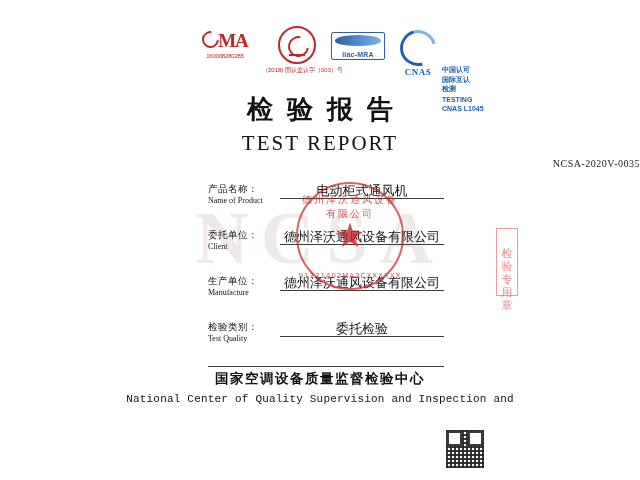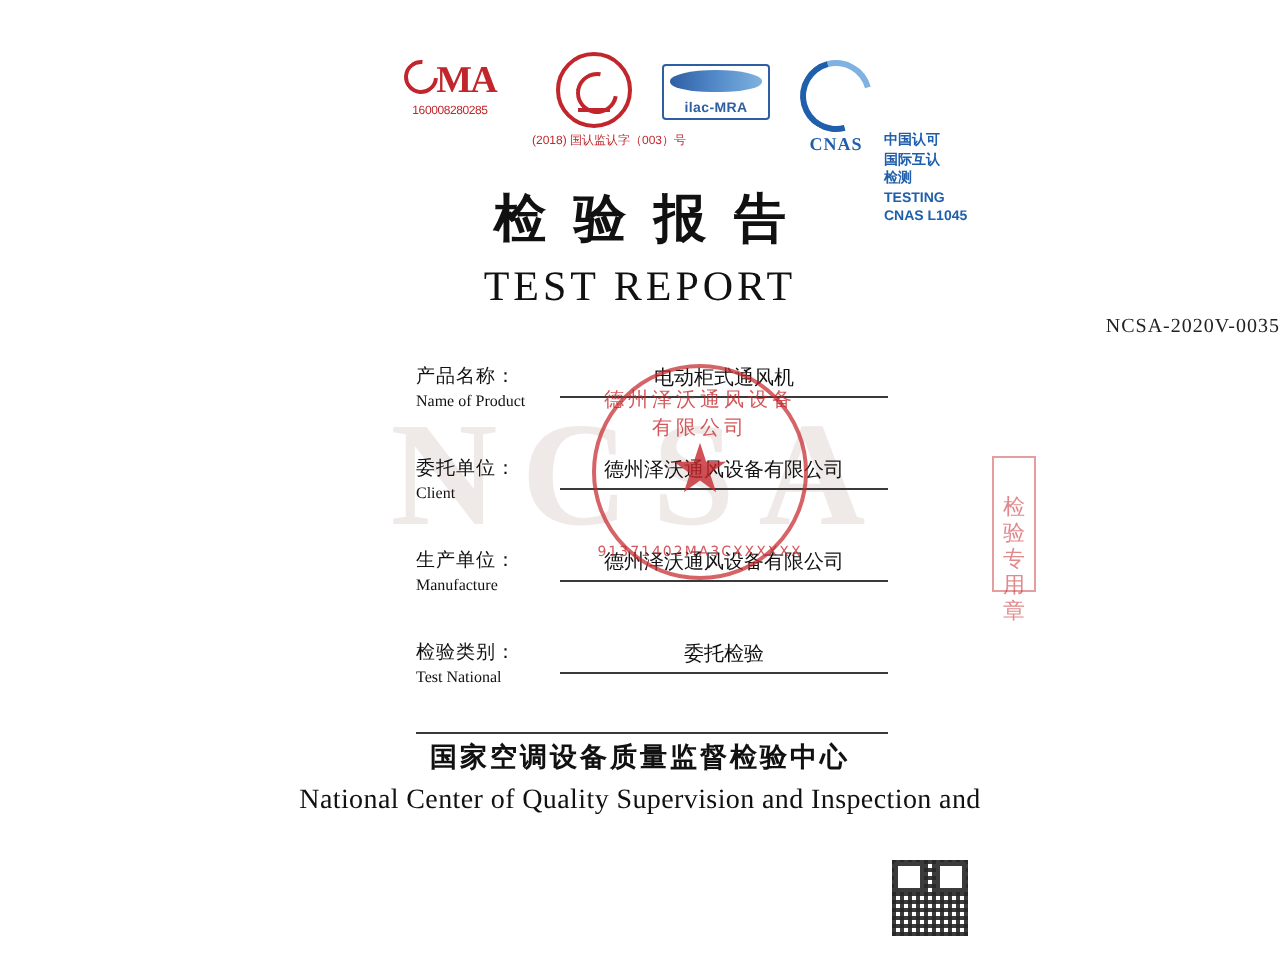--- a/index.html
+++ b/index.html
@@ -228,21 +228,21 @@
   }
   .field-value {
     position: absolute;
     left: 72px;
     top: 0;
     width: 164px;
     border-bottom: 1px solid #3a3a3a;
     height: 16px;
     text-align: center;
     font-family: Liberation Serif, serif;
-    font-size: 10px;
+    font-size: 13px;
     color: #111111;
     white-space: nowrap;
     overflow: hidden;
   }
 
   
   .footer {
     position: absolute;
     top: 370px;
     left: 0; right: 0;
@@ -256,22 +256,22 @@
     border-top: 1px solid #3a3a3a;
   }
   .org-cn {
     font-family: "DejaVu Sans", sans-serif;
     font-size: 13.5px;
     font-weight: bold;
     letter-spacing: 1.5px;
     color: #111111;
   }
   .org-en1, .org-en2 {
-    font-family: Liberation Serif, serif;
-    font-size: 14px;
+    font-family: Liberation Mono, monospace;
+    font-size: 11px;
     color: #111111;
     letter-spacing: 0.2px;
     margin-top: 5px;
   }
   .org-en2 { margin-top: 3px; }
 
   
   .watermark {
     position: absolute;
     top: 196px;
@@ -429,21 +429,21 @@
       <div class="field-label">
         <div class="label-cn">生产单位：</div>
         <div class="label-en">Manufacture</div>
       </div>
       <div class="field-value">德州泽沃通风设备有限公司</div>
     </div>
 
     <div class="field-row">
       <div class="field-label">
         <div class="label-cn">检验类别：</div>
-        <div class="label-en">Test National</div>
+        <div class="label-en">Test Quality</div>
       </div>
       <div class="field-value">委托检验</div>
     </div>
   </div>
 
   <div class="seal">
     <div class="seal-arc-top">德州泽沃通风设备有限公司</div>
     <div class="seal-star">★</div>
     <div class="seal-arc-bottom">91371402MA3CXXXXXX</div>
   </div>

